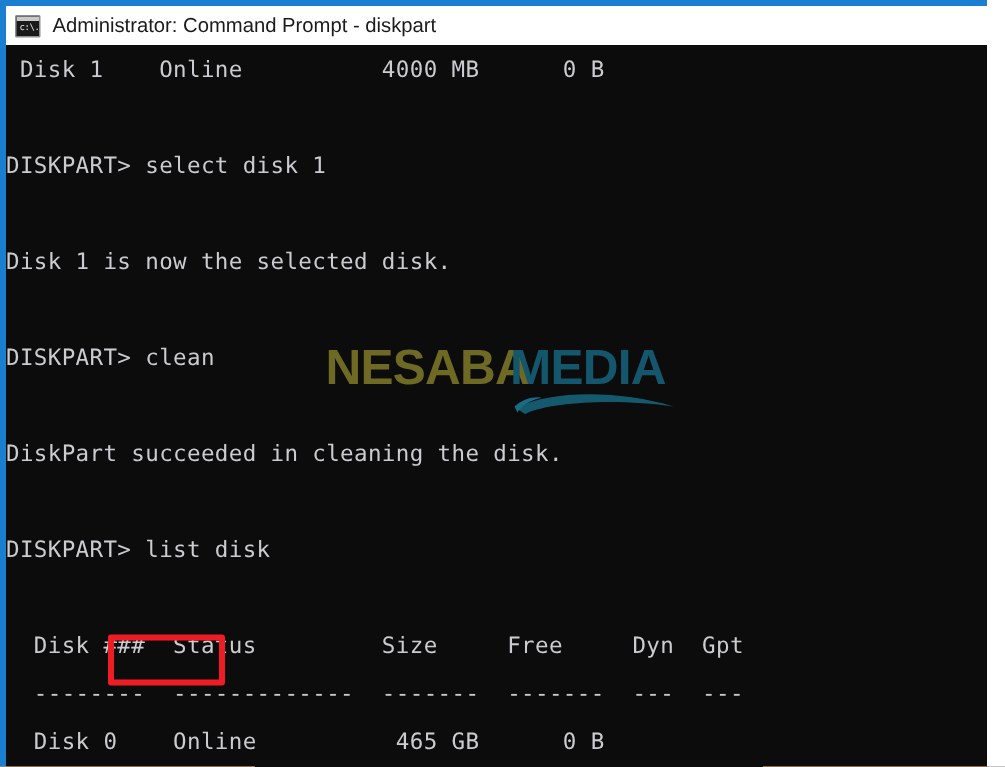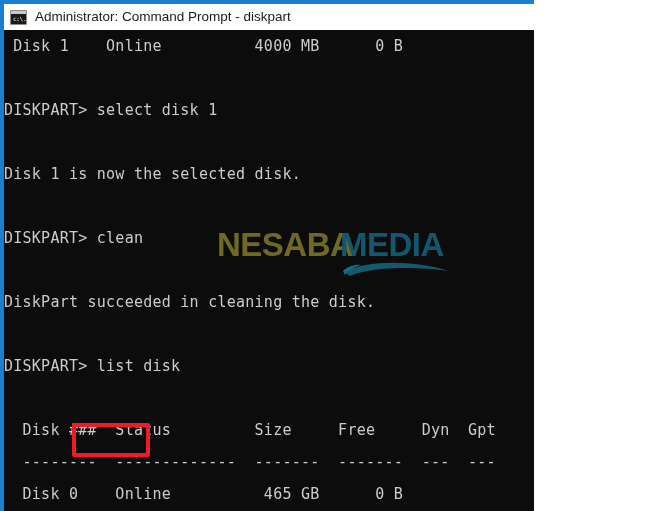--- a/index.html
+++ b/index.html
@@ -8,21 +8,21 @@
     background: #ffffff;
   }
   body {
     width: 670px; height: 511px;
     overflow: hidden;
     font-family: "Liberation Sans", sans-serif;
   }
 
   #window {
     position: relative;
-    width: 534px;
+    width: 658px;
     height: 511px;
     background: #a16207;
     overflow: hidden;
   }
 
   
   #top-accent {
     position: absolute;
     left: 0; top: 0;
     width: 670px; height: 4px;

